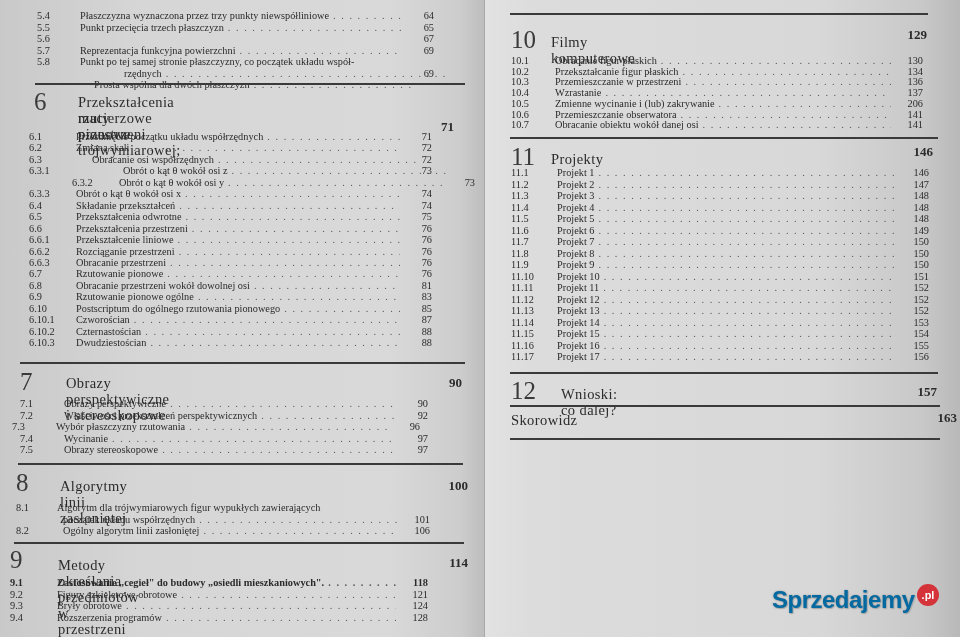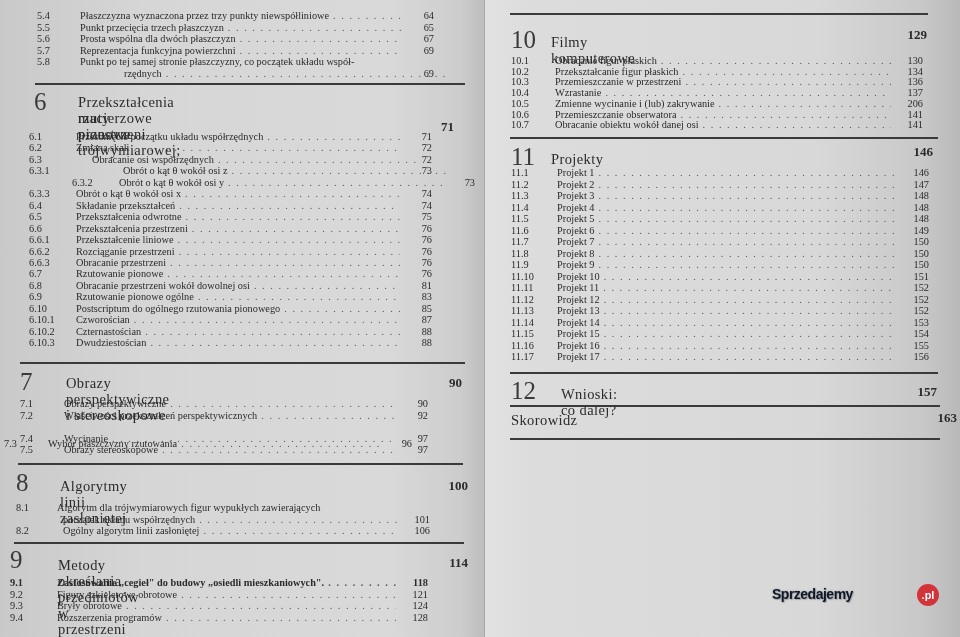--- a/index.html
+++ b/index.html
@@ -28,22 +28,22 @@
     letter-spacing:1.5px; color:#555;
   }
   .entry .pg { position:absolute; text-align:right; }
   .rule { position:absolute; height:1.5px; background:#3a3a3a; }
   .chap { position:absolute; }
   .chap .cn { position:absolute; font-size:25px; line-height:26px; color:#3a3a3a; }
   .chap .ct { position:absolute; font-size:14.5px; line-height:16px; letter-spacing:0.4px; }
   .chap .cp { position:absolute; font-size:13px; text-align:right; font-weight:bold; }
   .wm {
     position:absolute; left:772px; top:586px;
-    font-family:"Liberation Sans","DejaVu Sans",sans-serif; font-weight:bold; font-size:14px;
-    color:#0f172a; text-shadow:0 0 2px #999, 1px 1px 1px #aaa; letter-spacing:-0.5px;
+    font-family:"Liberation Sans","DejaVu Sans",sans-serif; font-weight:bold; font-size:24px;
+    color:#0369a1; text-shadow:0 0 2px #999, 1px 1px 1px #aaa; letter-spacing:-0.5px;
   }
   .wm-dot {
     position:absolute; left:917px; top:584px; width:22px; height:22px; border-radius:50%;
     background:#d5333a; color:#fff; font-family:"Liberation Sans",sans-serif; font-weight:bold;
     font-size:11px; line-height:22px; text-align:center;
   }
 </style>
 </head>
 <body>
 
@@ -53,21 +53,21 @@
       <span class="title" style="left: 43px; width: 322px;"><span class="t">Płaszczyzna wyznaczona przez trzy punkty niewspółliniowe</span></span>
       <span class="pg" style="left: 371px; width: 26px;">64</span>
     </div>
     <div class="entry" style="left: 37px; top: 21.6px; width: 420px; height: 12px;">
       <span class="num">5.5</span>
       <span class="title" style="left: 43px; width: 322px;"><span class="t">Punkt przecięcia trzech płaszczyzn</span></span>
       <span class="pg" style="left: 371px; width: 26px;">65</span>
     </div>
     <div class="entry" style="left: 37px; top: 33.2px; width: 420px; height: 12px;">
       <span class="num">5.6</span>
-      <span class="title" style="left: 43px; width: 322px;"><span class="t">Prosta wspólna dla dwóch płaszczyzn</span></span>
+      <span class="title" style="left: 57px; width: 322px; margin-top: 46px;"><span class="t">Prosta wspólna dla dwóch płaszczyzn</span></span>
       <span class="pg" style="left: 371px; width: 26px;">67</span>
     </div>
     <div class="entry" style="left: 37px; top: 44.8px; width: 420px; height: 12px; padding-left: 16px;">
       <span class="num">5.7</span>
       <span class="title" style="left: 43px; width: 322px;"><span class="t">Reprezentacja funkcyjna powierzchni</span></span>
       <span class="pg" style="left: 371px; width: 26px;">69</span>
     </div>
     <div class="entry" style="left: 37px; top: 56.4px; width: 420px; height: 12px;">
       <span class="num">5.8</span>
       <span style="position: absolute; left: 43px;">Punkt po tej samej stronie płaszczyzny, co początek układu współ-</span>
@@ -187,21 +187,21 @@
     <div class="entry" style="left: 20px; top: 398px; width: 430px; height: 12px;">
       <span class="num">7.1</span>
       <span class="title" style="left: 44px; width: 332px;"><span class="t">Obrazy perspektywiczne</span></span>
       <span class="pg" style="left: 382px; width: 26px;">90</span>
     </div>
     <div class="entry" style="left: 20px; top: 409.6px; width: 430px; height: 12px;">
       <span class="num">7.2</span>
       <span class="title" style="left: 44px; width: 332px;"><span class="t">Właściwości przekształceń perspektywicznych</span></span>
       <span class="pg" style="left: 382px; width: 26px;">92</span>
     </div>
-    <div class="entry" style="left: 4px; top: 421.2px; width: 430px; height: 12px; margin-top: 17px;">
+    <div class="entry" style="left: 12px; top: 421.2px; width: 430px; height: 12px;">
       <span class="num">7.3</span>
       <span class="title" style="left: 44px; width: 332px;"><span class="t">Wybór płaszczyzny rzutowania</span></span>
       <span class="pg" style="left: 382px; width: 26px;">96</span>
     </div>
     <div class="entry" style="left: 20px; top: 432.8px; width: 430px; height: 12px;">
       <span class="num">7.4</span>
       <span class="title" style="left: 44px; width: 332px;"><span class="t">Wycinanie</span></span>
       <span class="pg" style="left: 382px; width: 26px;">97</span>
     </div>
     <div class="entry" style="left: 20px; top: 444.4px; width: 430px; height: 12px;">

